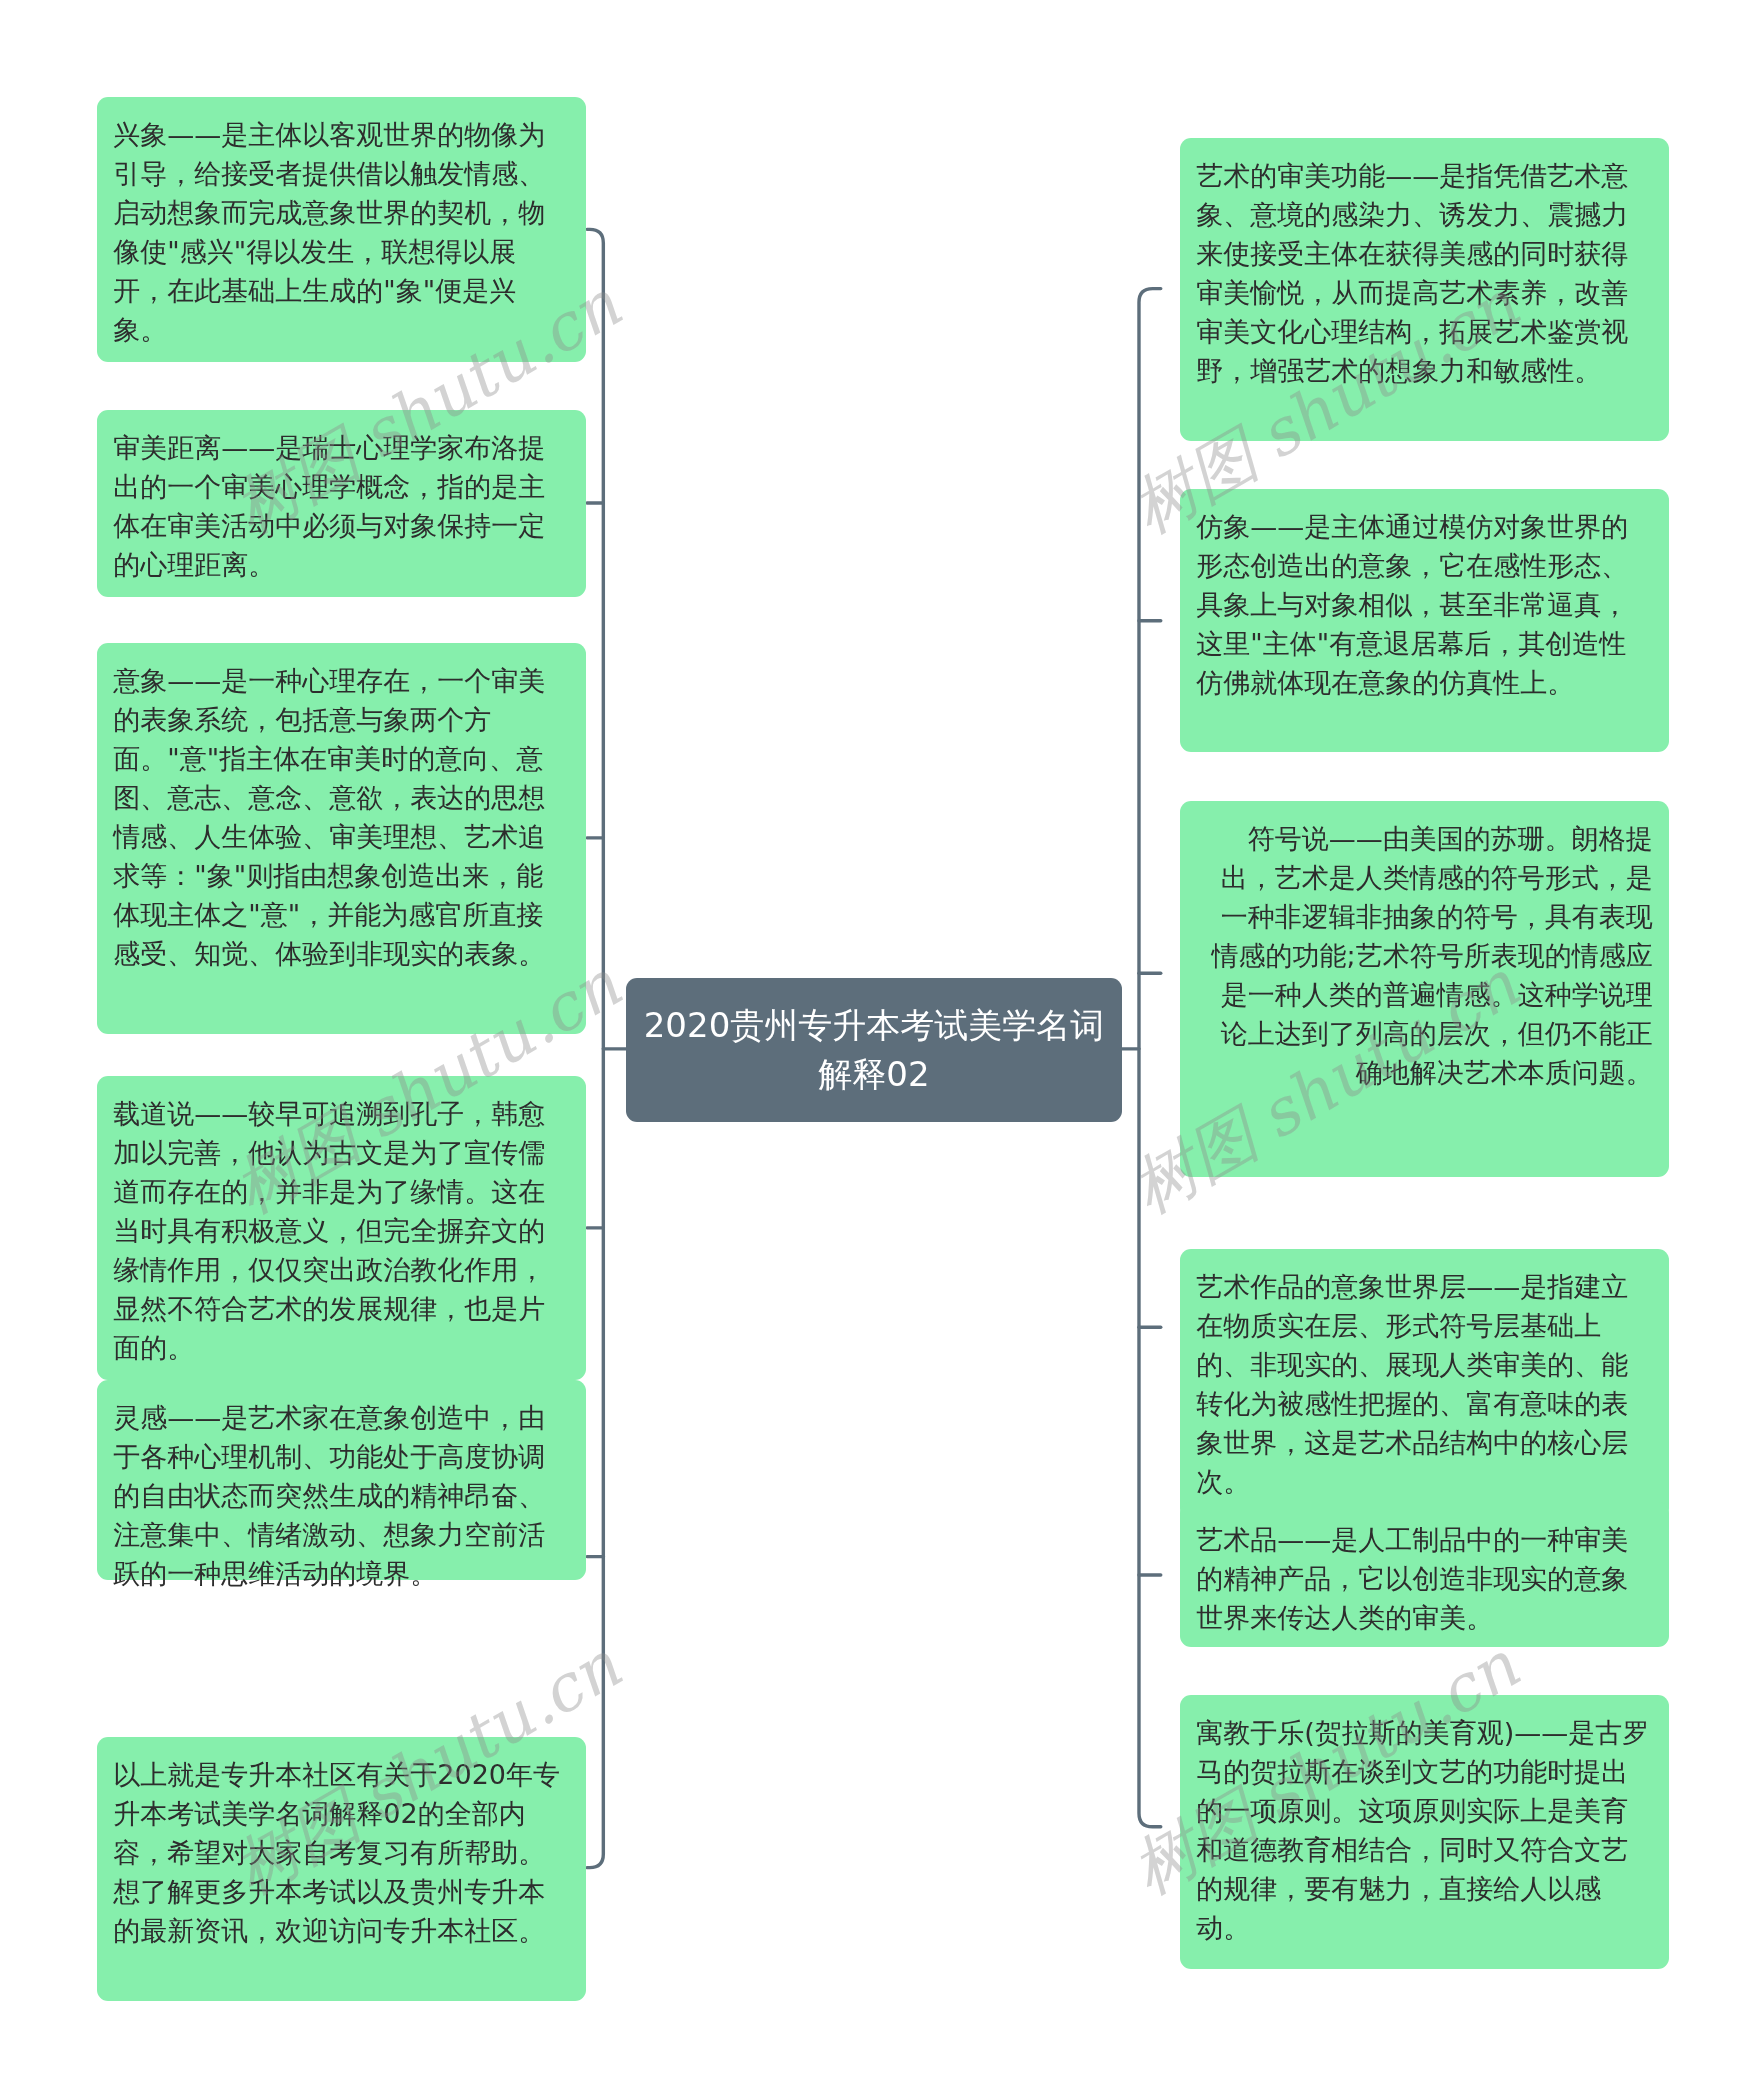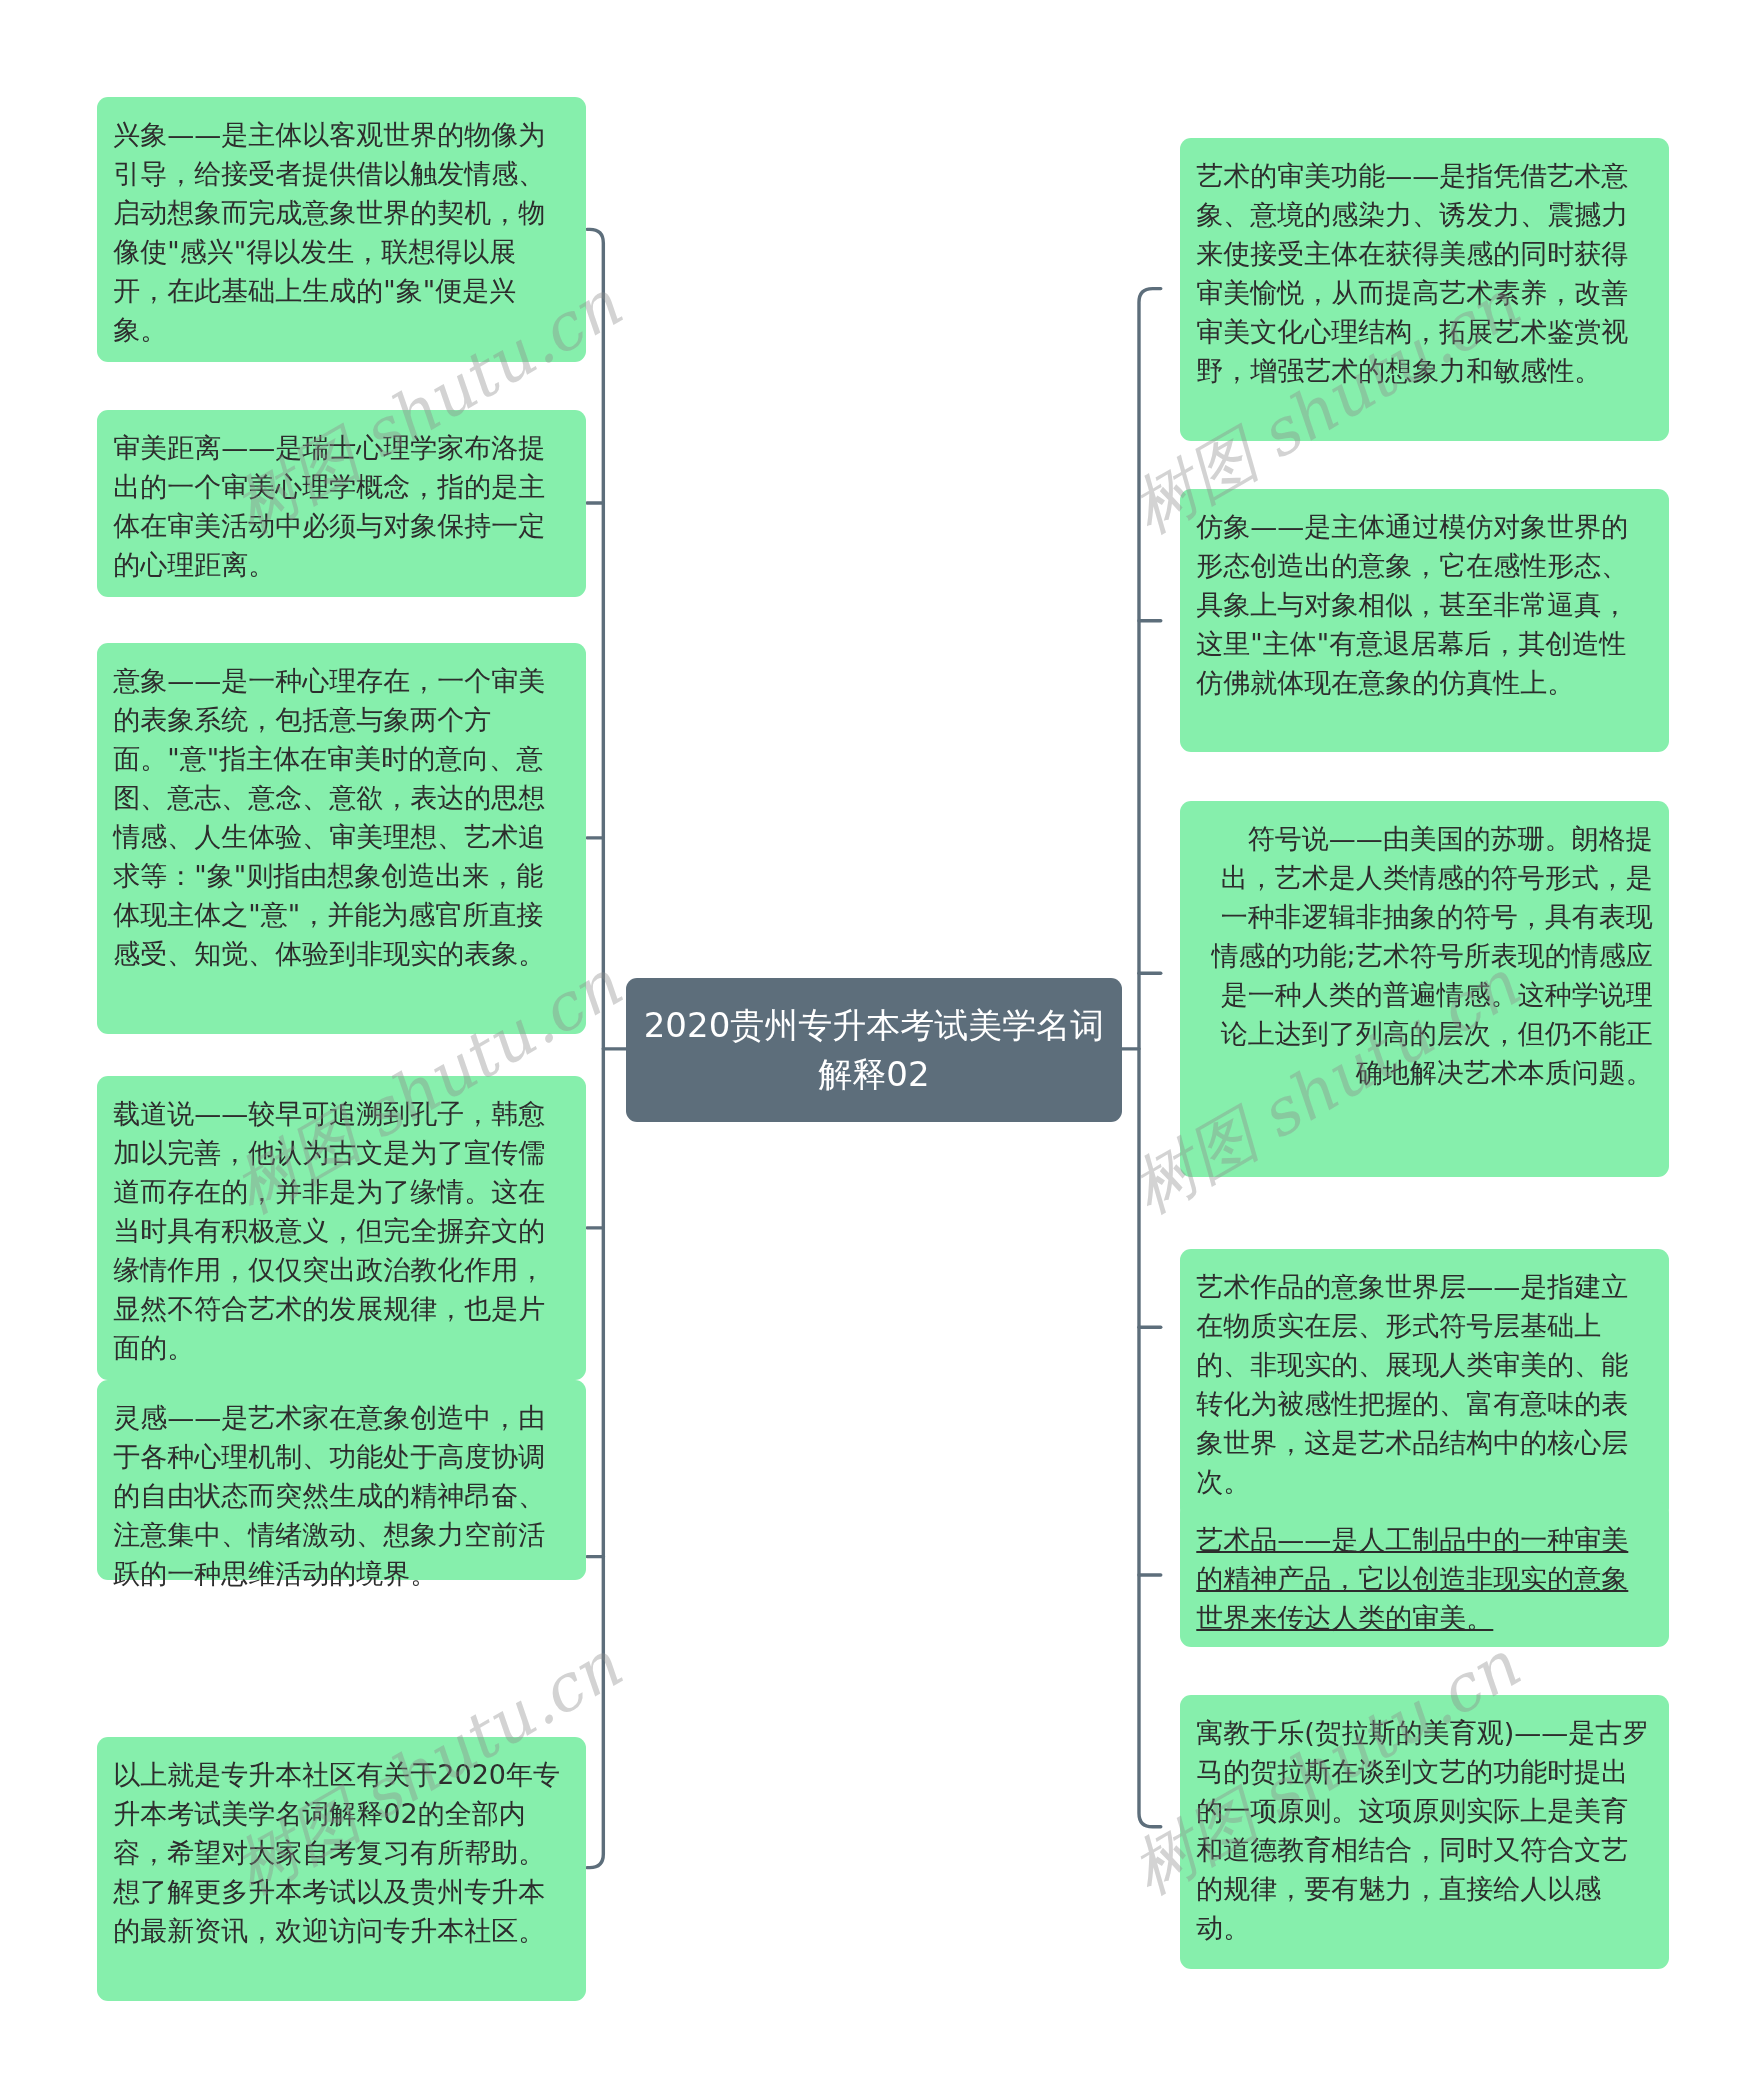--- a/index.html
+++ b/index.html
@@ -85,21 +85,21 @@
   </div>
   <div class="card right" style="top:489px;height:263px;">
     <span>仿象——是主体通过模仿对象世界的形态创造出的意象，它在感性形态、具象上与对象相似，甚至非常逼真，这里"主体"有意退居幕后，其创造性仿佛就体现在意象的仿真性上。</span>
   </div>
   <div class="card right" style="top:801px;height:376px;text-align:right;">
     <span>符号说——由美国的苏珊。朗格提出，艺术是人类情感的符号形式，是一种非逻辑非抽象的符号，具有表现情感的功能;艺术符号所表现的情感应是一种人类的普遍情感。这种学说理论上达到了列高的层次，但仍不能正确地解决艺术本质问题。</span>
   </div>
   <div class="card right" style="top:1249px;height:270px;">
     <span>艺术作品的意象世界层——是指建立在物质实在层、形式符号层基础上的、非现实的、展现人类审美的、能转化为被感性把握的、富有意味的表象世界，这是艺术品结构中的核心层次。</span>
   </div>
-  <div class="card right" style="top:1502px;height:145px;text-decoration:underline;">
+  <div class="card right" style="top:1502px;height:145px;">
     <span>艺术品——是人工制品中的一种审美的精神产品，它以创造非现实的意象世界来传达人类的审美。</span>
   </div>
   <div class="card right" style="top:1695px;height:274px;">
     <span>寓教于乐(贺拉斯的美育观)——是古罗马的贺拉斯在谈到文艺的功能时提出的一项原则。这项原则实际上是美育和道德教育相结合，同时又符合文艺的规律，要有魅力，直接给人以感动。</span>
   </div>
 
   <div class="watermark" style="left:218px;top:477px;">树图 shutu.cn</div>
   <div class="watermark" style="left:218px;top:1157px;">树图 shutu.cn</div>
   <div class="watermark" style="left:218px;top:1838px;">树图 shutu.cn</div>
   <div class="watermark" style="left:1116px;top:477px;">树图 shutu.cn</div>

